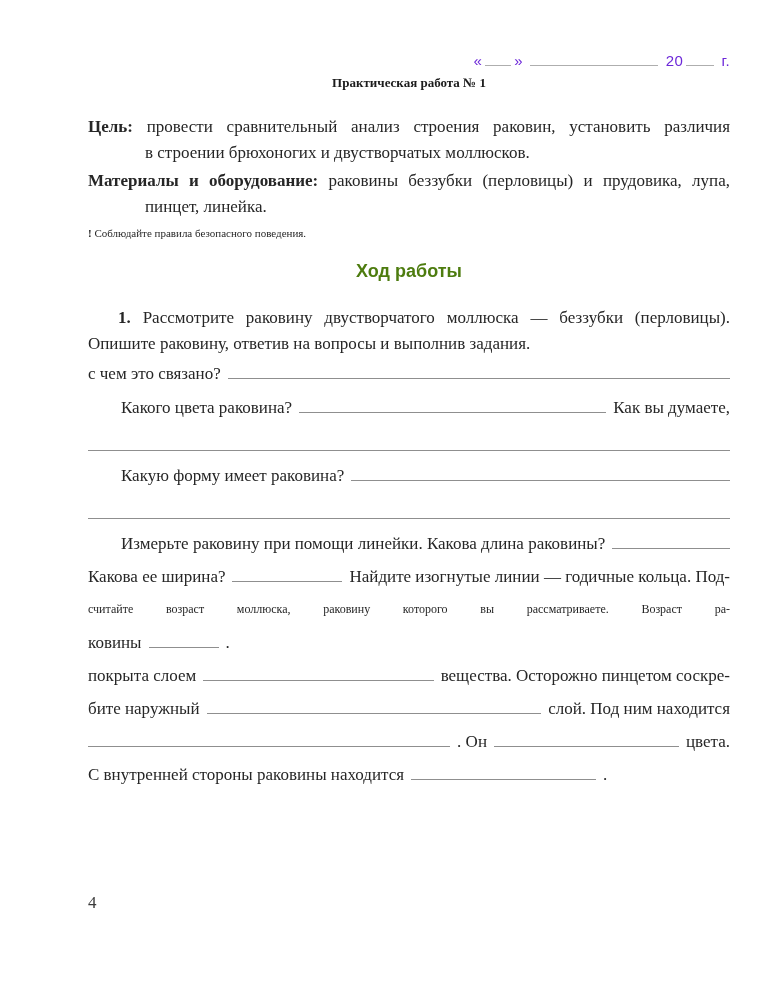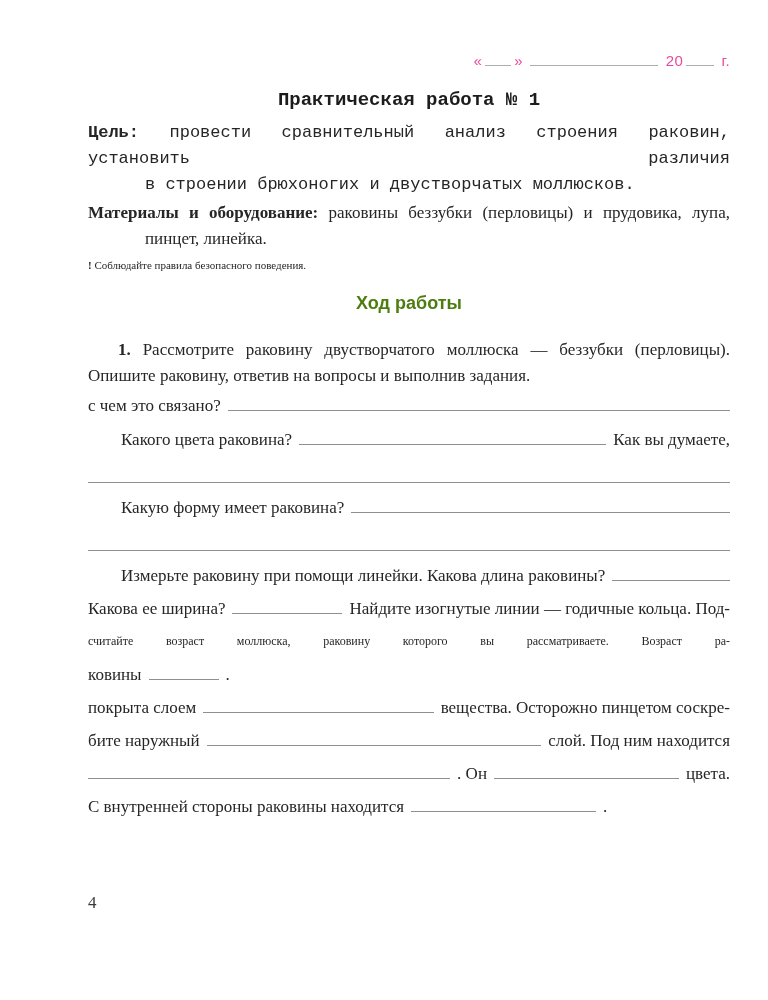--- a/index.html
+++ b/index.html
@@ -12,49 +12,48 @@
   }
   .page { position: relative; width: 768px; height: 1000px; background: #fff; }
   .content { position: absolute; left: 88px; top: 0; width: 642px; }
 
   
   .date-row {
     margin-top: 52px;
     text-align: right;
     font-family: "Liberation Sans", sans-serif;
     font-size: 15px;
-    color: #ec4899;
+    color: #6d28d9;
     letter-spacing: 0.3px;
   }
   .dblank {
     display: inline-block;
     border-bottom: 1.4px solid #aeaeae;
     margin: 0 3px;
   }
   .dblank.w28 { width: 26px; }
   .dblank.w120 { width: 128px; }
   .dblank.w30 { width: 28px; }
 
   
   .title {
-    margin-top: 18px;
     text-align: center;
-    font-family: Liberation Mono, monospace;
+    font-family: Liberation Serif, serif;
     font-weight: bold;
-    font-size: 19px;
+    font-size: 13px;
     line-height: 27px;
     color: #1c1c1c;
   }
 
   
   .para { font-size: 17px; line-height: 26px; }
   .jline { text-align: justify; text-align-last: justify; }
   .cont { padding-left: 57px; }
   .b { font-weight: bold; }
-  .goal { margin-top: 6px; font-family: Liberation Mono, monospace; }
+  .goal { margin-top: 18px; }
   .materials { margin-top: 2px; }
   .safety { margin-top: 0; font-size: 11px; line-height: 26px; }
 
   .work-heading {
     margin-top: 12px;
     margin-bottom: 20px;
     text-align: center;
     font-family: "Liberation Sans", sans-serif;
     font-weight: bold;
     font-size: 18px;

